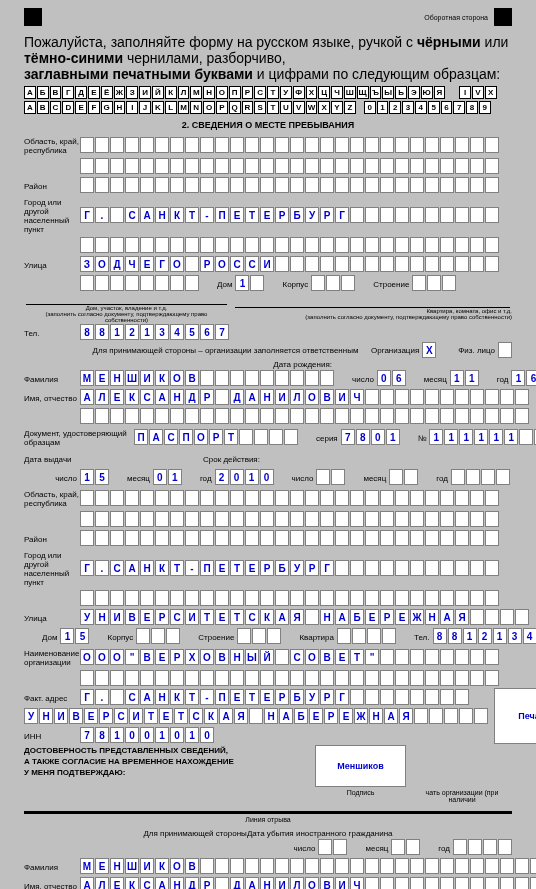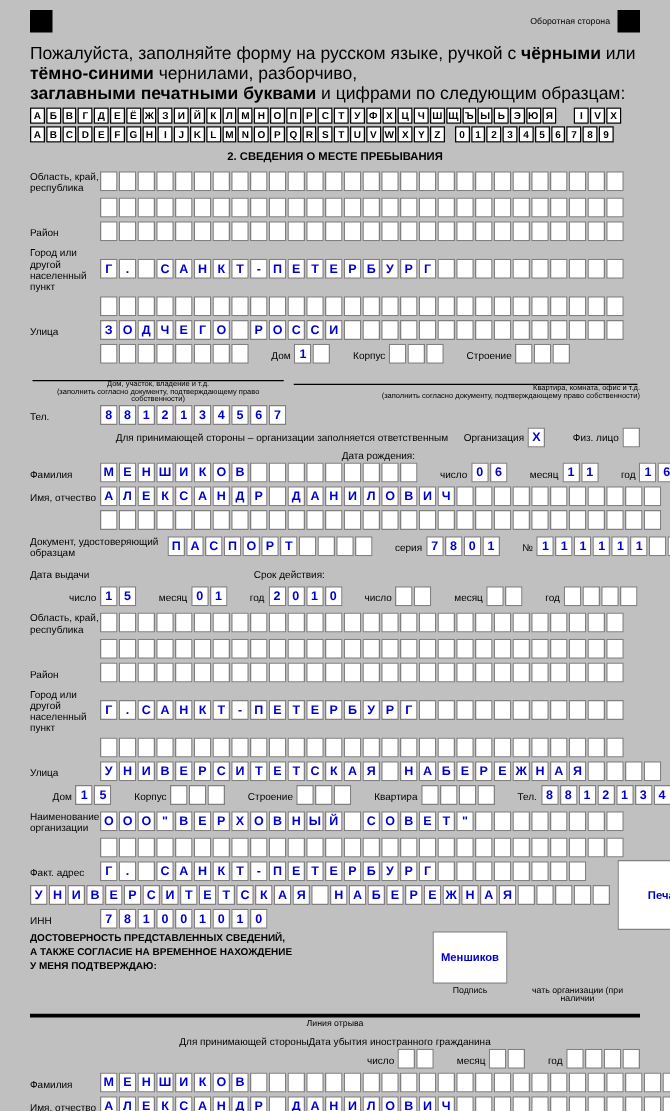--- a/index.html
+++ b/index.html
@@ -1115,21 +1115,21 @@
     </div>
   </div>
 
   <div class="sig-row">
     <div style="flex:1;">
       <div class="bold-text">ДОСТОВЕРНОСТЬ ПРЕДСТАВЛЕННЫХ СВЕДЕНИЙ,</div>
       <div class="bold-text">А ТАКЖЕ СОГЛАСИЕ НА ВРЕМЕННОЕ НАХОЖДЕНИЕ</div>
       <div class="bold-text">У МЕНЯ ПОДТВЕРЖДАЮ:</div>
     </div>
     <div>
-      <div class="big-rect" style="width:60px;height:42px;">
+      <div class="big-rect" style="width:91px;height:42px;">
         <span>Меншиков</span>
       </div>
       <div class="caption">Подпись</div>
     </div>
     <div style="width:100px;">
       <div style="height:42px;"></div>
       <div class="caption">чать организации (при наличии</div>
     </div>
   </div>
 

